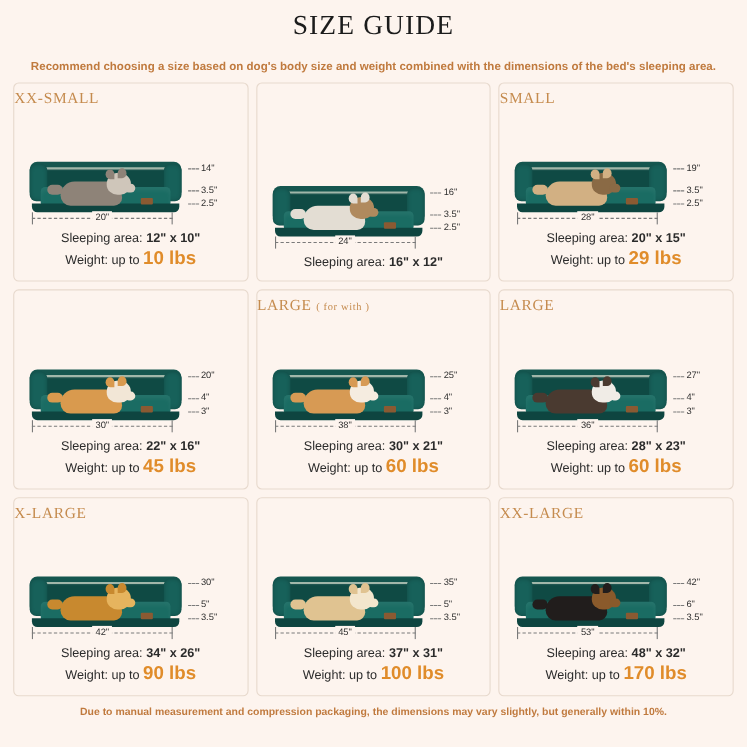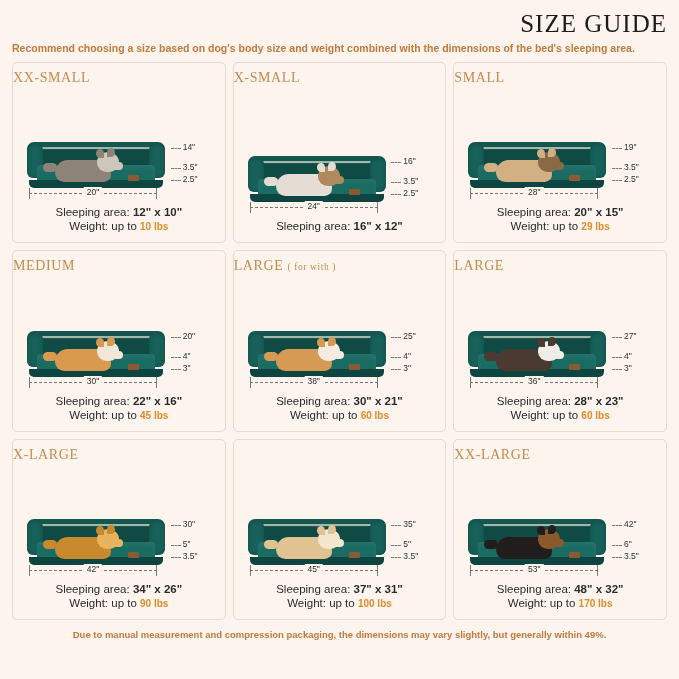--- a/index.html
+++ b/index.html
@@ -16,33 +16,33 @@
   }
   .page {
     position: relative;
     width: 679px;
     height: 679px;
     box-sizing: border-box;
     padding: 0 12px;
     background: #fdf4ee;
   }
   .title {
-    text-align: right;
+    text-align: center;
     font-family: "Liberation Serif", serif;
     font-size: 25px;
     letter-spacing: 1px;
     color: #1b1b1b;
     padding-top: 10px;
     font-weight: 400;
   }
   .subtitle {
-    text-align: left;
+    text-align: center;
     font-size: 10.5px;
     color: #c07a3e;
-    margin-top: 4px;
+    margin-top: 17px;
     margin-bottom: 8px;
     font-weight: bold;
   }
   .grid {
     display: grid;
     grid-template-columns: repeat(3, 1fr);
     grid-template-rows: repeat(3, 1fr);
     gap: 7px;
     height: 558px;
   }
@@ -261,21 +261,21 @@
   }
   .spec-line {
     font-size: 11.5px;
     color: #2b2b2b;
     margin: 2px 0;
     white-space: nowrap;
   }
   .weight-val {
     color: #e08c2a;
     font-weight: bold;
-    font-size: 10px;
+    font-size: 17px;
   }
   .footer {
     text-align: center;
     font-size: 9.5px;
     color: #c07a3e;
     margin-top: 9px;
     font-weight: bold;
   }
 </style>
 </head>
@@ -332,24 +332,20 @@
         <b>12" x 10"</b>
       </div>
       <div class="spec-line">
         <span>Weight:</span>
         <span>up to</span>
         <span class="weight-val">10 lbs</span>
       </div>
     </div>
   </div>
       <div class="card">
-    <div class="card-title">
-      <span>X-SMALL</span>
-      <span class="note"></span>
-    </div>
     <div class="illus">
       <div class="bed">
         <div class="back"></div>
         <div class="backinner"></div>
         <div class="piping"></div>
         <div class="armL"></div>
         <div class="armR"></div>
         <div class="cushion"></div>
         <div class="base"></div>
         <div class="tag"></div>
@@ -429,24 +425,20 @@
         <b>20" x 15"</b>
       </div>
       <div class="spec-line">
         <span>Weight:</span>
         <span>up to</span>
         <span class="weight-val">29 lbs</span>
       </div>
     </div>
   </div>
       <div class="card">
-    <div class="card-title">
-      <span>MEDIUM</span>
-      <span class="note"></span>
-    </div>
     <div class="illus">
       <div class="bed">
         <div class="back"></div>
         <div class="backinner"></div>
         <div class="piping"></div>
         <div class="armL"></div>
         <div class="armR"></div>
         <div class="cushion"></div>
         <div class="base"></div>
         <div class="tag"></div>
@@ -732,14 +724,14 @@
       </div>
       <div class="spec-line">
         <span>Weight:</span>
         <span>up to</span>
         <span class="weight-val">170 lbs</span>
       </div>
     </div>
   </div>
     </div>
 
-  <div class="footer">Due to manual measurement and compression packaging, the dimensions may vary slightly, but generally within 49%.</div>
+  <div class="footer">Due to manual measurement and compression packaging, the dimensions may vary slightly, but generally within 10%.</div>
 </div>
 
 </body></html>

